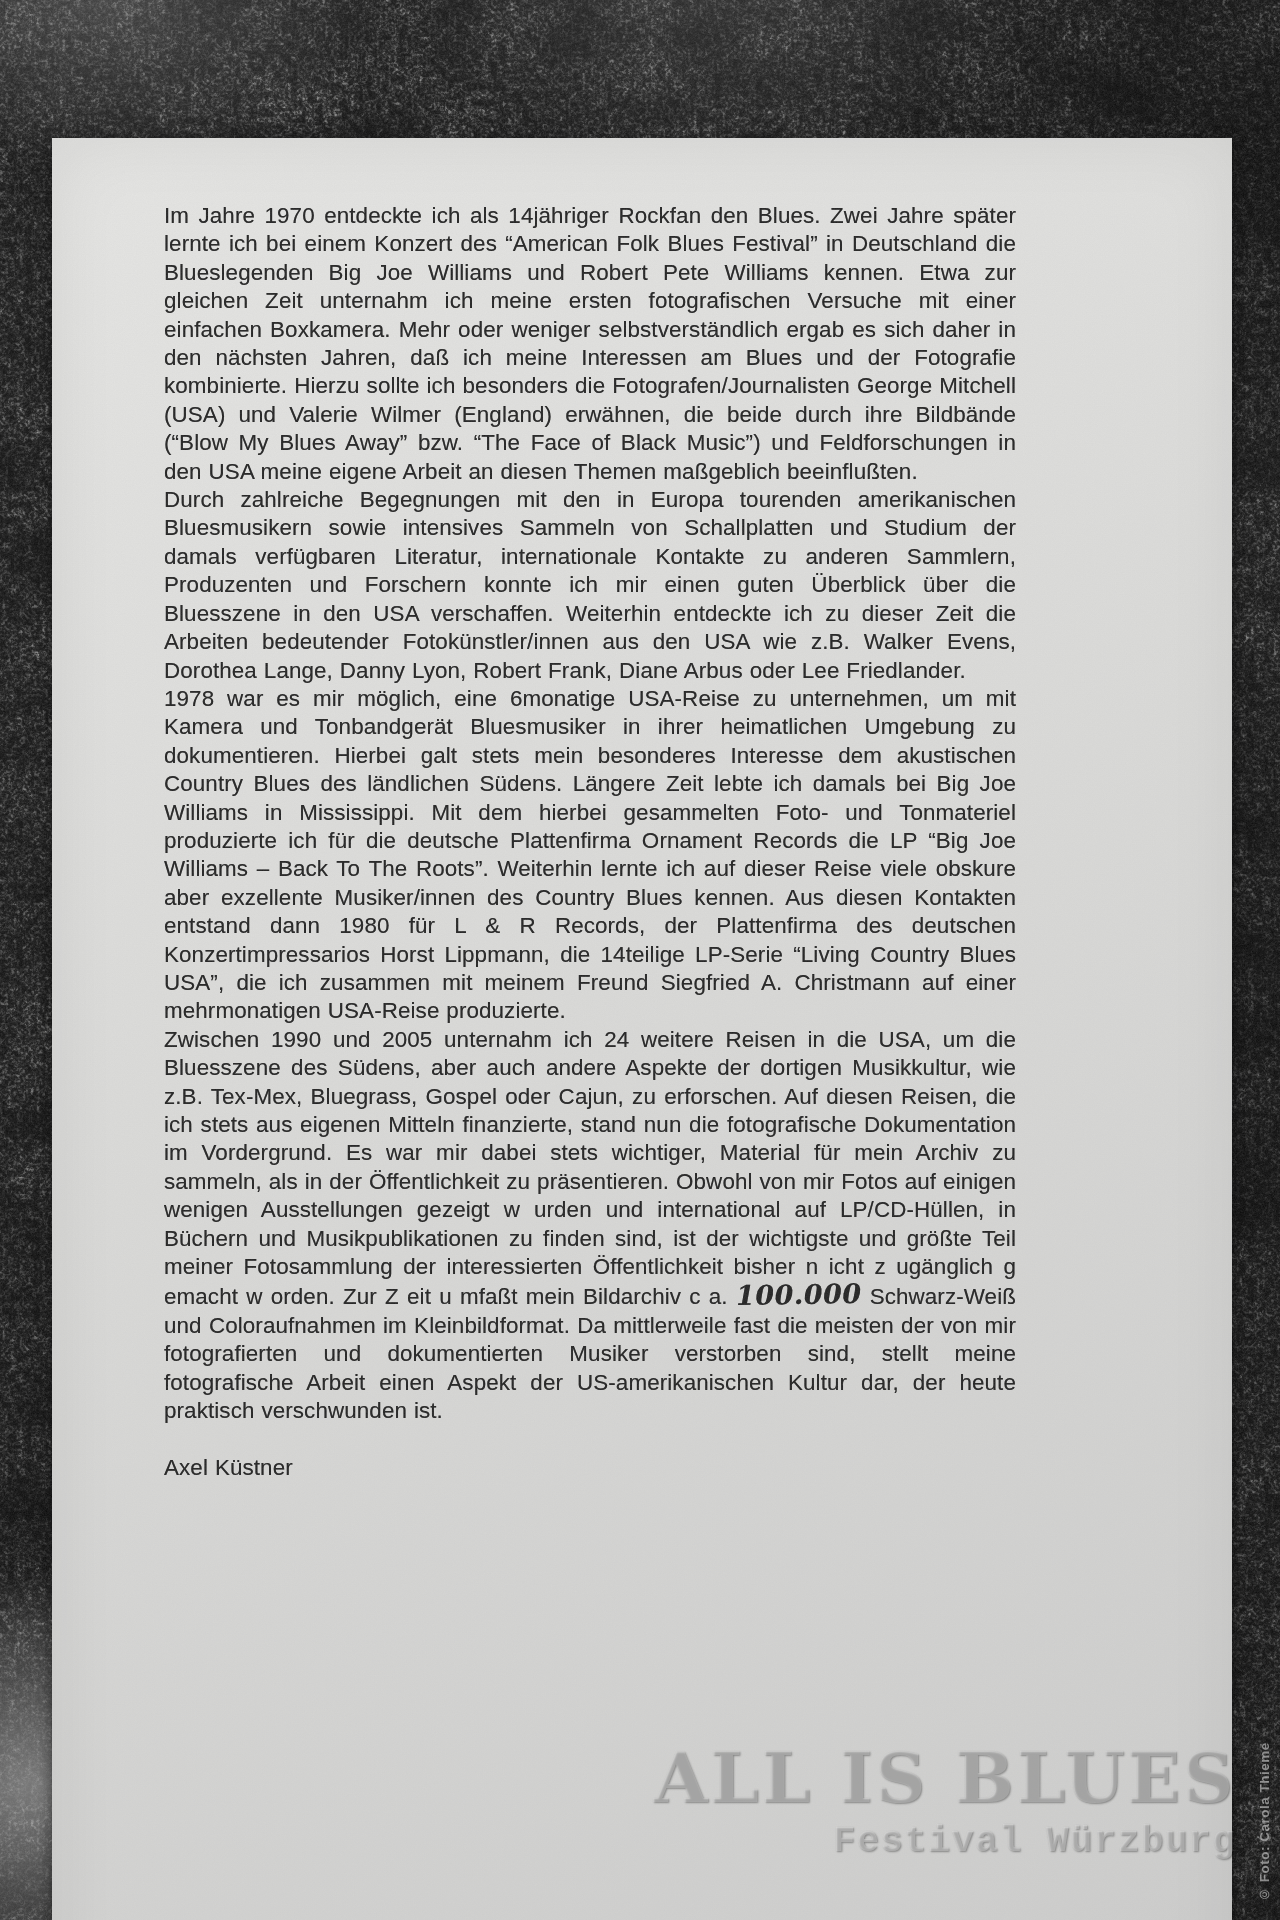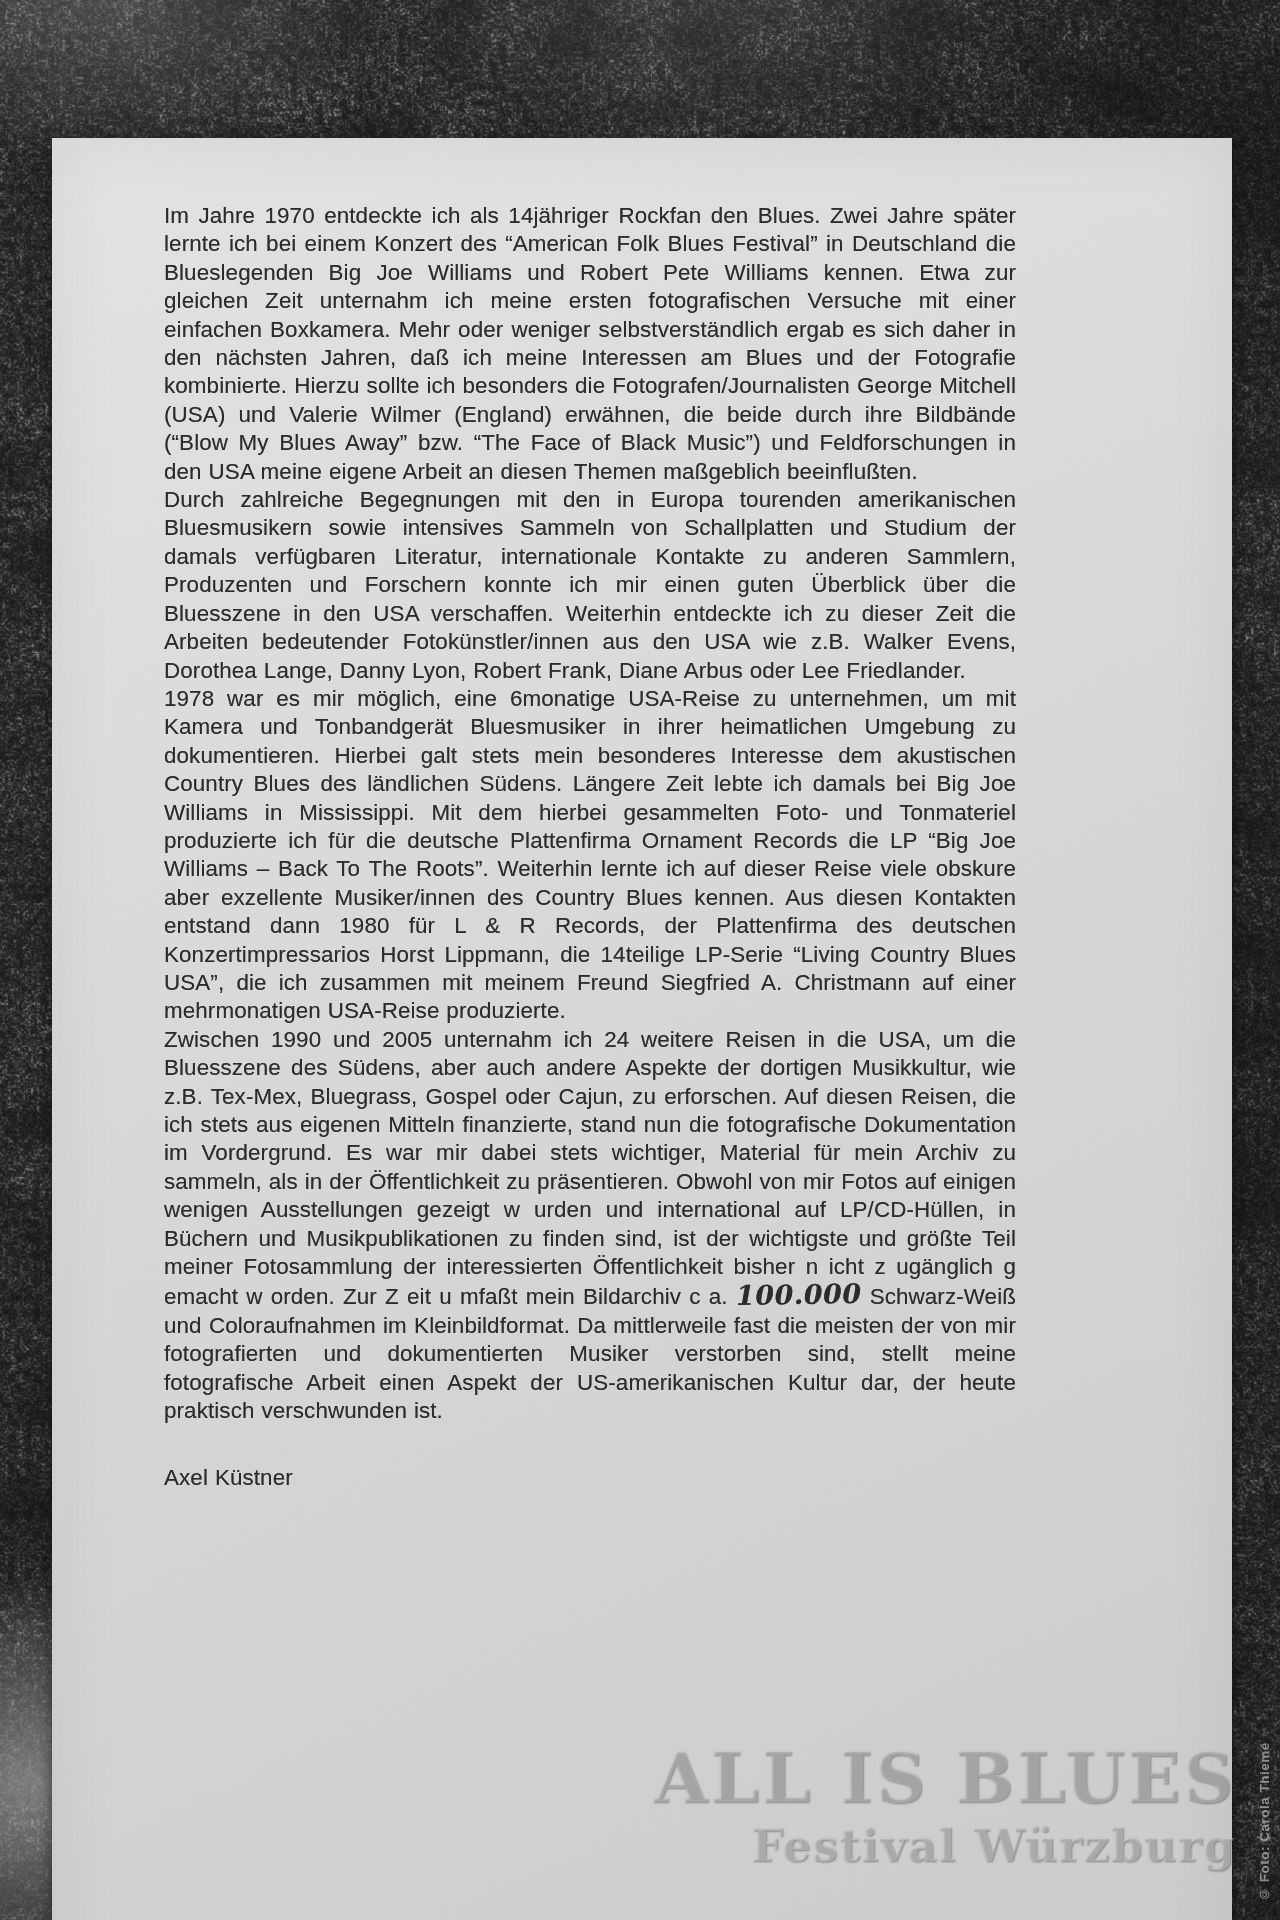--- a/index.html
+++ b/index.html
@@ -25,37 +25,37 @@
     background: linear-gradient(155deg, #e6e6e4 0%, #dadad8 45%, #cccccb 100%);
     box-shadow: inset 0 0 70px rgba(0,0,0,0.07), 0 5px 16px rgba(0,0,0,0.55), 3px 3px 8px rgba(0,0,0,0.35);
   }
   .doc-text {
     position:absolute; left:112px; top:64px; width:852px;
     font-size:22.4px; line-height:28.4px; letter-spacing:0.1px; word-spacing:0.6px;
     color:#1f1f1f; text-align:justify;
     text-shadow: 0 0 0.6px rgba(30,30,30,0.55);
   }
   .doc-text p { margin:0; }
-  .doc-text p.signature { margin-top:39px; text-align:left; }
+  .doc-text p.signature { margin-top:29px; text-align:left; }
   .hand {
     font-family:"DejaVu Serif", serif;
     font-style:italic; font-weight:bold;
     font-size:27px; letter-spacing:0.5px;
     display:inline-block; transform:rotate(-1deg);
   }
   .watermark {
     position:absolute; right:44px; top:1742px; width:900px;
     text-align:right;
     font-family:"DejaVu Serif", serif; font-weight:bold;
     pointer-events:none;
   }
   .wm1 { font-size:69px; line-height:1.05; letter-spacing:3px; color:rgba(224,224,224,0.33);
          text-shadow: 1px 1px 2px rgba(0,0,0,0.35); }
-  .wm2 { font-size:45px; line-height:1.05; letter-spacing:1.5px; margin-top:8px; color:rgba(228,228,228,0.38);
-         text-shadow: 1px 1px 2px rgba(0,0,0,0.35); }
+  .wm2 { font-size:37px; line-height:1.05; letter-spacing:1.5px; margin-top:8px; color:rgba(228,228,228,0.38);
+         text-shadow: 1px 1px 2px rgba(0,0,0,0.35); font-family: Liberation Mono, monospace; }
   .credit {
     position:absolute; right:8px; top:1742px; height:160px;
     writing-mode:vertical-rl; transform:rotate(180deg);
     font-size:13.5px; font-weight:bold; letter-spacing:0.5px;
     color:rgba(232,232,232,0.55);
   }
 </style>
 </head>
 <body>
 

